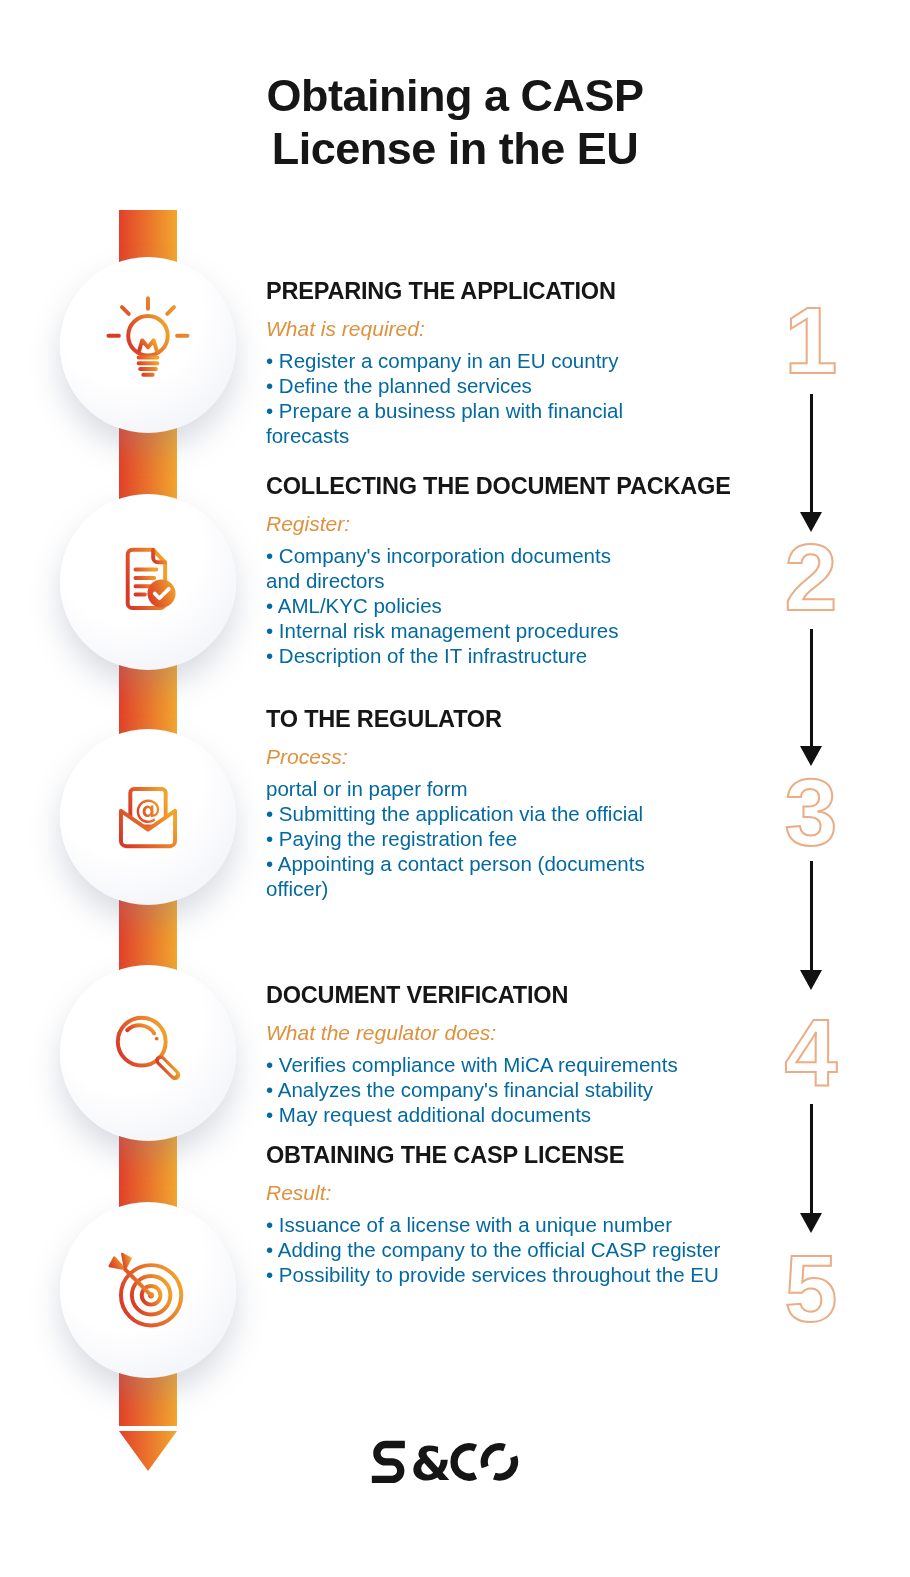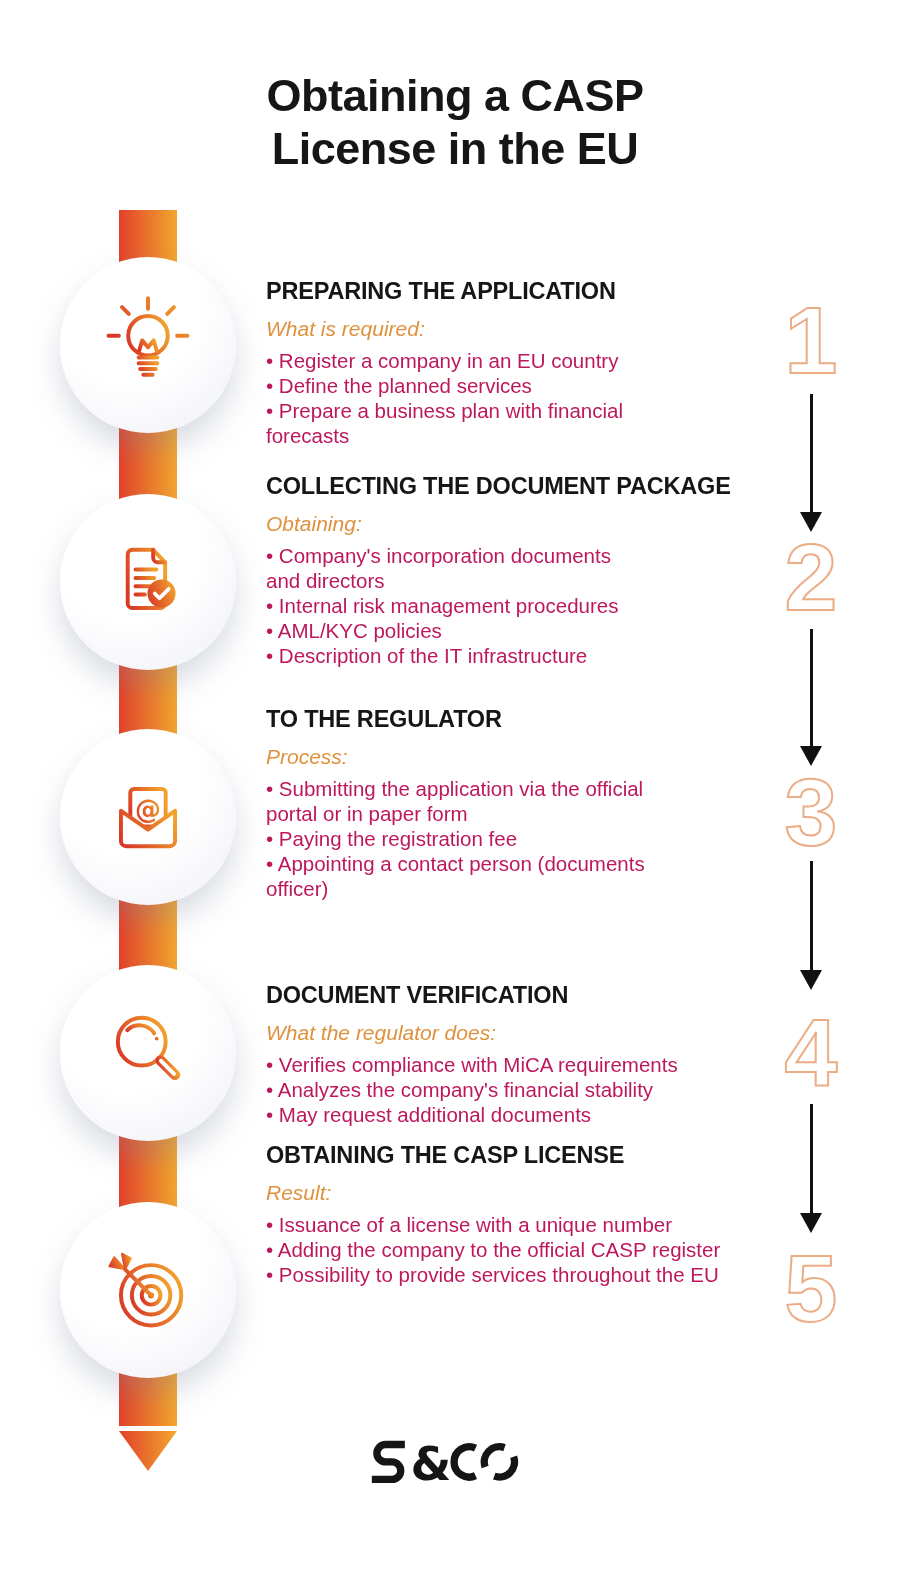--- a/index.html
+++ b/index.html
@@ -37,21 +37,21 @@
   .heading{
     margin:0 0 11px 0;font-size:23.5px;line-height:1.17;font-weight:800;
     color:#161616;letter-spacing:-0.2px;
   }
   .heading .hl2{display:block;}
   .subtitle{
     font-size:21px;font-style:italic;color:var(--subtitle-orange);
     margin:0 0 5px 0;line-height:1.25;
   }
   .bullet-line{
-    font-size:20.5px;color:#be185d;line-height:1.22;white-space:nowrap;
+    font-size:20.5px;color:#0369a1;line-height:1.22;white-space:nowrap;
   }
   
   .number{
     position:absolute;left:766px;width:90px;text-align:center;
     font-size:95px;line-height:100px;font-weight:700;
     color:transparent;-webkit-text-stroke:2px var(--number-outline);
     z-index:2;
   }
   
   .arrow{position:absolute;left:799px;width:24px;z-index:2;}
@@ -119,26 +119,26 @@
                 <path d="M55,21 H35 a4.5,4.5 0 0 0 -4.5,4.5 v47 a4.5,4.5 0 0 0 4.5,4.5 h27 a4.5,4.5 0 0 0 4.5,-4.5 V33 Z"></path>
                 <path d="M55,21 v7.5 a4.5,4.5 0 0 0 4.5,4.5 H66.5"></path>
                 <path d="M38,40 H58 M38,48 H56 M38,56 H52 M38,64 H47"></path>
                 <circle cx="63" cy="63" r="13.5" fill="url(#g2)" stroke="none"></circle>
                 <path d="M56.5,63 L61,67.5 L70,58.5" stroke="#ffffff" stroke-width="3.6"></path>
               </g>
             </svg></span>
         </div>
     <div class="content" style="top: 473px;">
       <h3 class="heading"><span class="hl1">COLLECTING THE DOCUMENT PACKAGE</span><span class="hl2"></span></h3>
-      <div class="subtitle">Obtaining:</div>
+      <div class="subtitle">Register:</div>
       <div class="bullets">
             <div class="bullet-line">• Company's incorporation documents</div>
             <div class="bullet-line">and directors</div>
+            <div class="bullet-line">• AML/KYC policies</div>
             <div class="bullet-line">• Internal risk management procedures</div>
-            <div class="bullet-line">• AML/KYC policies</div>
             <div class="bullet-line">• Description of the IT infrastructure</div>
           </div>
     </div>
     <div class="number" style="top: 527px;">2</div>
   </div>
 
   <div>
     <div class="circle" style="top: 729px;">
           <span><svg width="104" height="104" viewBox="0 0 100 100">
               <defs>
@@ -151,22 +151,22 @@
                 <rect x="33" y="25" width="34" height="36" rx="3.5"></rect>
                 <text x="50" y="53" text-anchor="middle" font-size="25" font-weight="bold" font-family="'DejaVu Sans',sans-serif" fill="url(#g3)" stroke="none">@</text>
                 <path d="M24,46 L50,64 L76,46 V75 a5,5 0 0 1 -5,5 H29 a5,5 0 0 1 -5,-5 Z" fill="#ffffff"></path>
               </g>
             </svg></span>
         </div>
     <div class="content" style="top: 706px;">
       <h3 class="heading"><span class="hl2">TO THE REGULATOR</span></h3>
       <div class="subtitle">Process:</div>
       <div class="bullets">
+            <div class="bullet-line">portal or in paper form</div>
             <div class="bullet-line">• Submitting the application via the official</div>
-            <div class="bullet-line">portal or in paper form</div>
             <div class="bullet-line">• Paying the registration fee</div>
             <div class="bullet-line">• Appointing a contact person (documents</div>
             <div class="bullet-line">officer)</div>
           </div>
     </div>
     <div class="number" style="top: 762px;">3</div>
   </div>
 
   <div>
     <div class="circle" style="top: 965px;">

